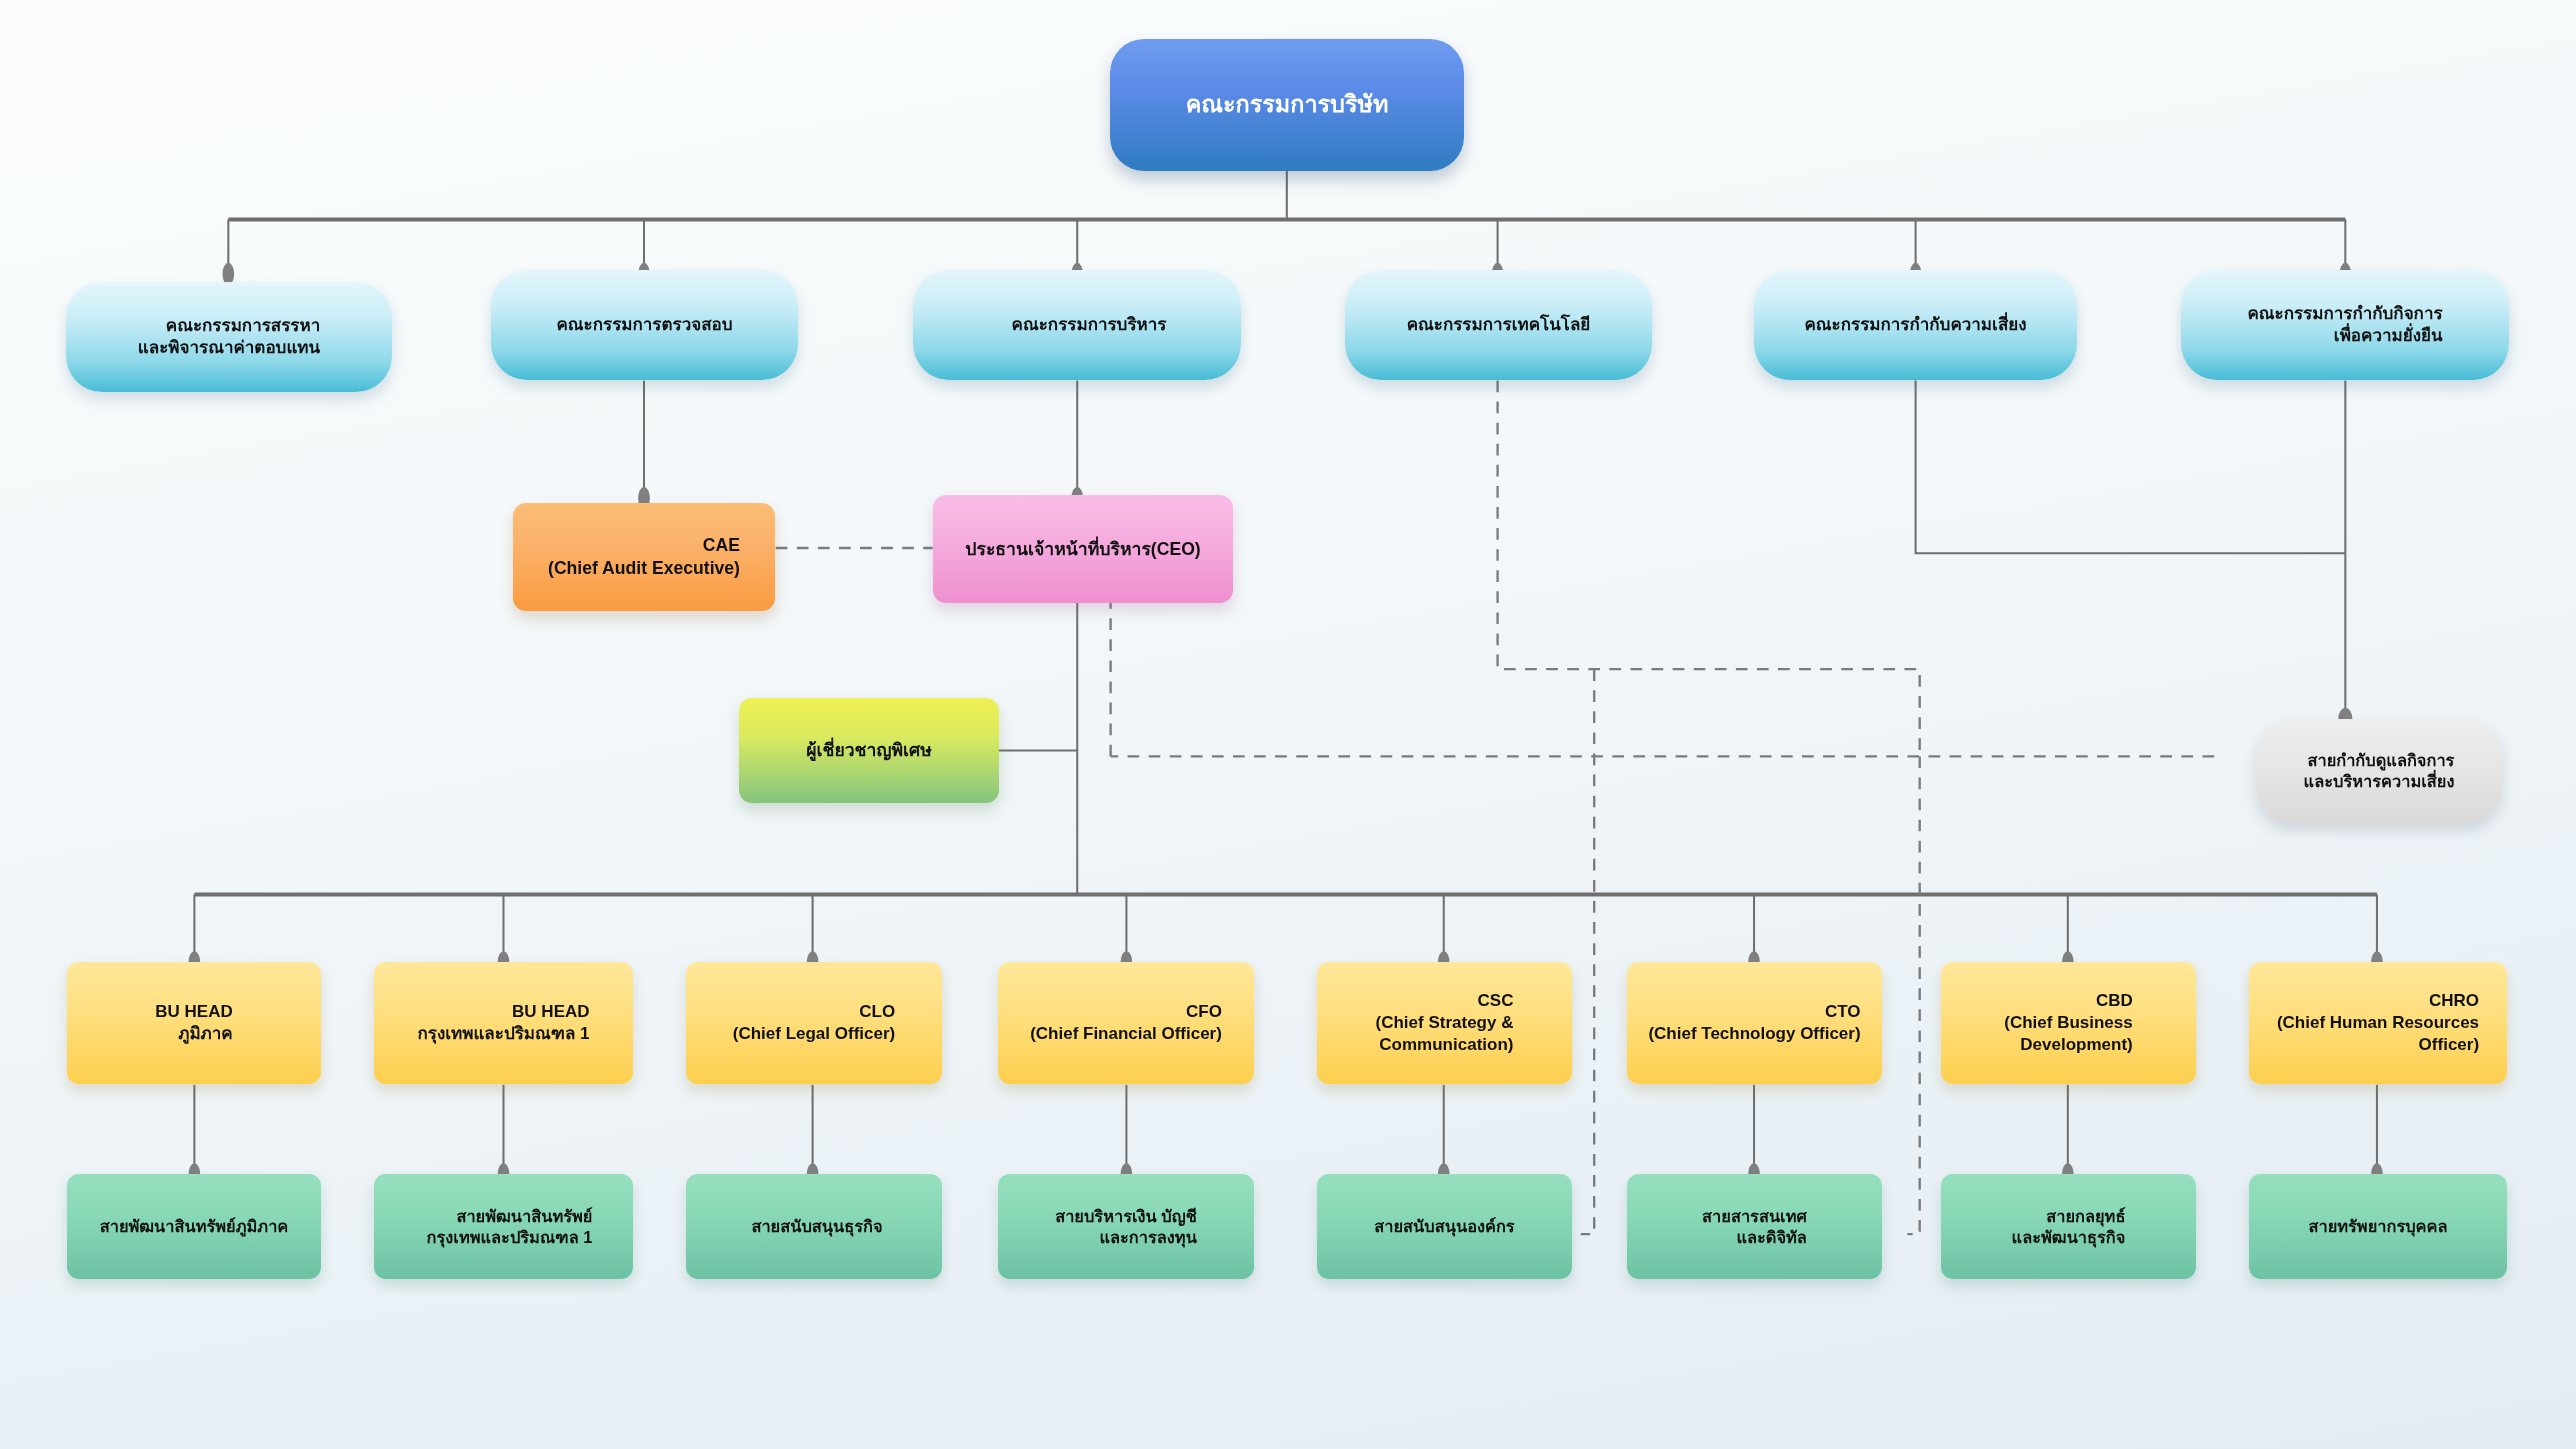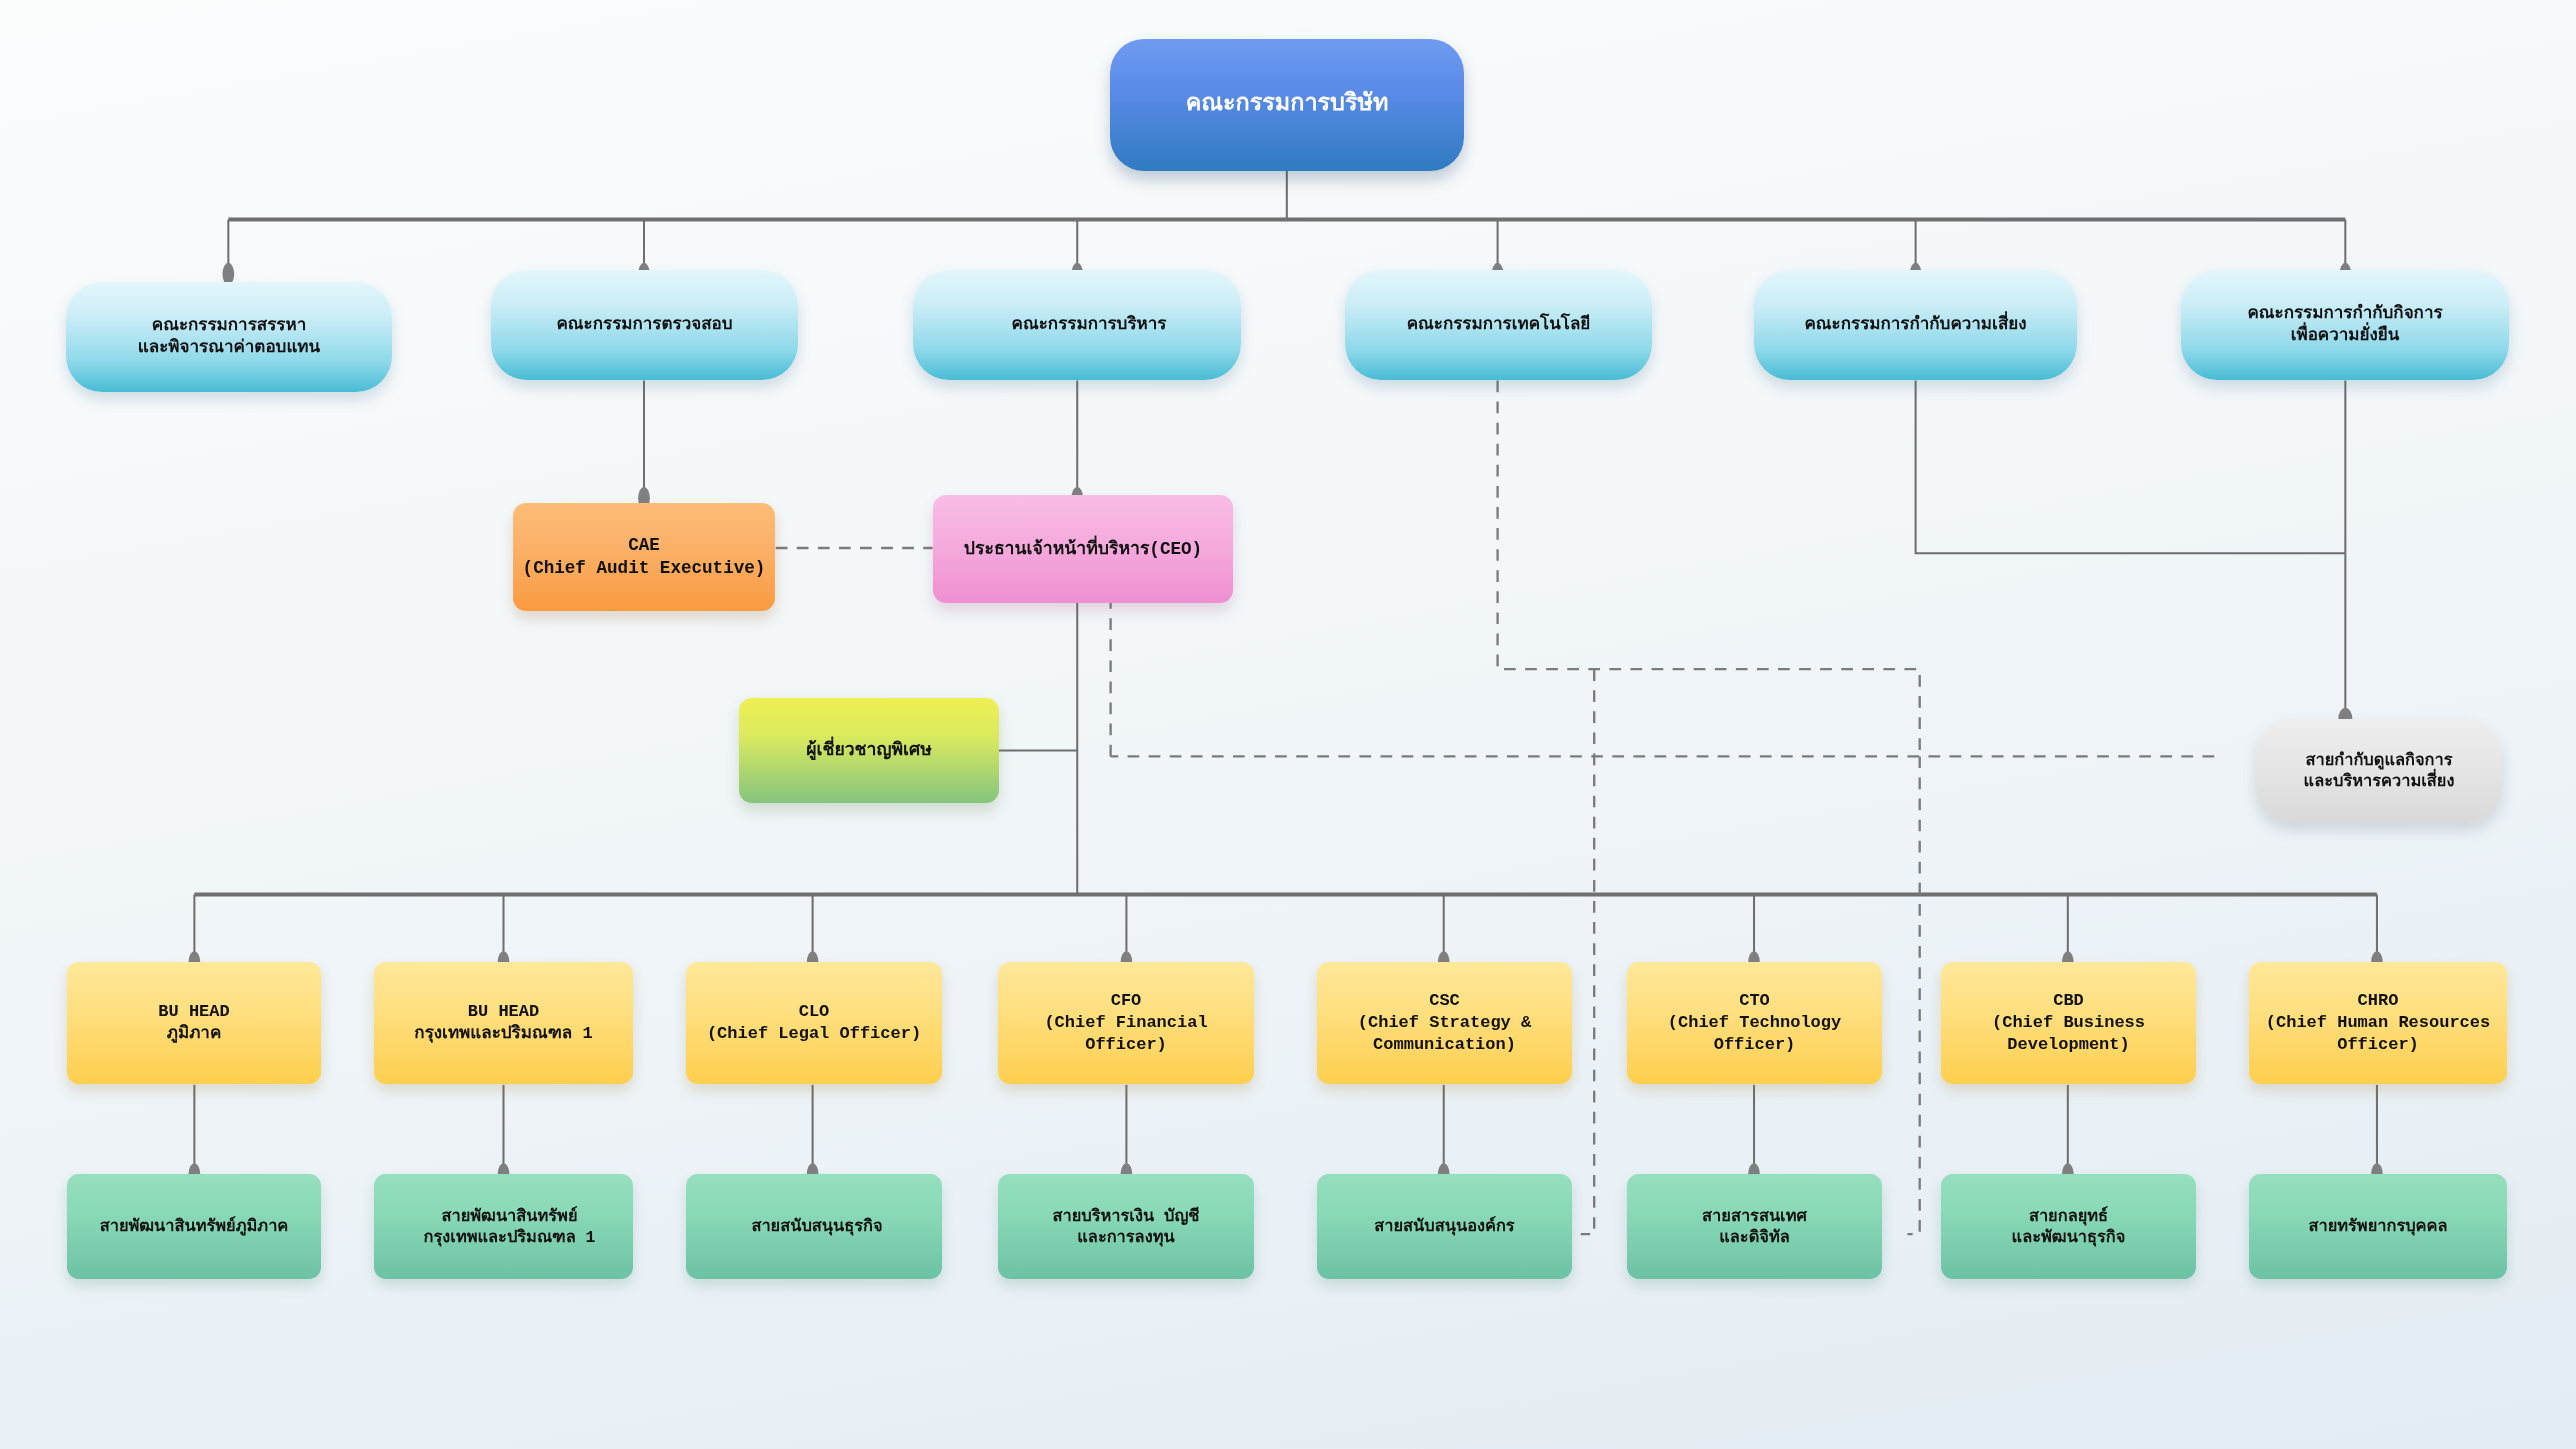--- a/index.html
+++ b/index.html
@@ -8,26 +8,25 @@
     font-family:"Liberation Sans","DejaVu Sans",sans-serif;
     background:linear-gradient(170deg,#fbfdfd 0%,#f4f8fa 35%,#eaf1f6 75%,#e3ecf3 100%);
     overflow:hidden;
   }
   #stage{position:relative;width:2576px;height:1449px;}
   svg#wires{position:absolute;left:0;top:0;width:2576px;height:1449px;pointer-events:none;}
 
   .node{
     position:absolute;
     display:flex;align-items:center;justify-content:center;
-    text-align:center;
+    text-align:right;
     box-sizing:border-box;
     line-height:1.28;
     color:#111;
     z-index:5;
-    font-family:Liberation Mono, monospace;
   }
   .node span{display:block;padding:0 8.2px;white-space:pre-line;}
 
   
   .n-root{
     background:linear-gradient(180deg,#6f9cf0 0%,#5b8be8 38%,#2f7bc0 100%);
     color:#ffffff;
     border-radius:34px;
     font-size:23.4px;font-weight:700;
     box-shadow:0 8.2px 15px rgba(40,70,110,.26);

